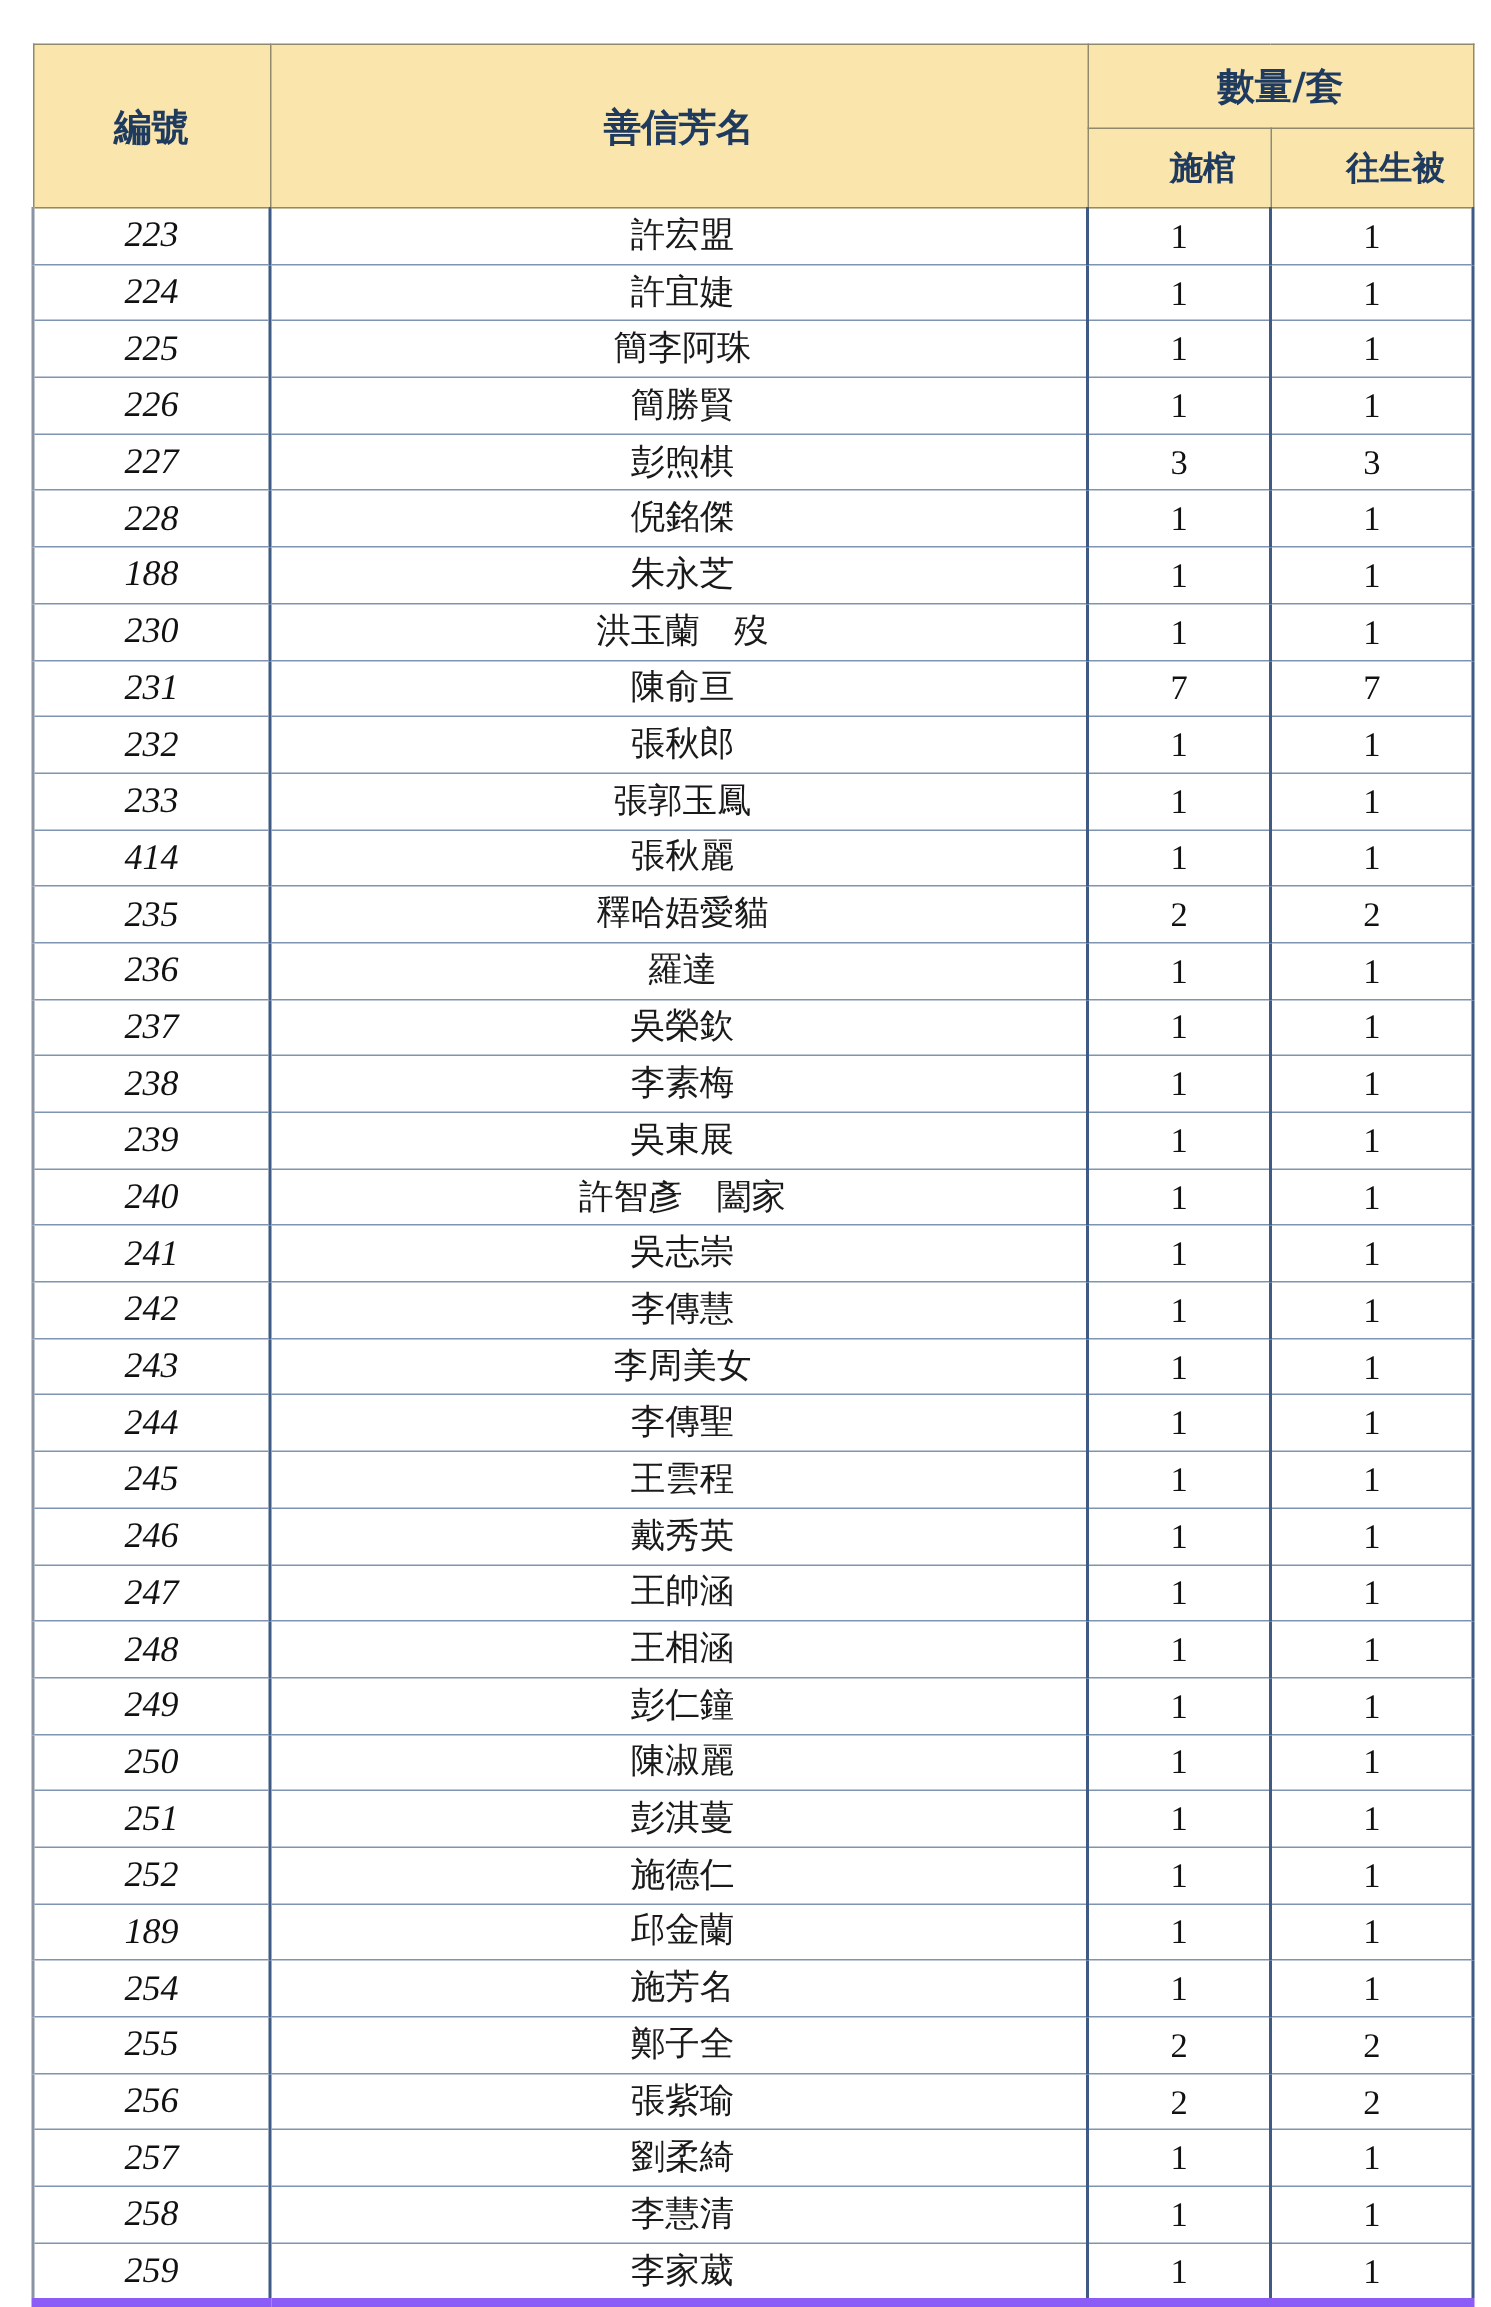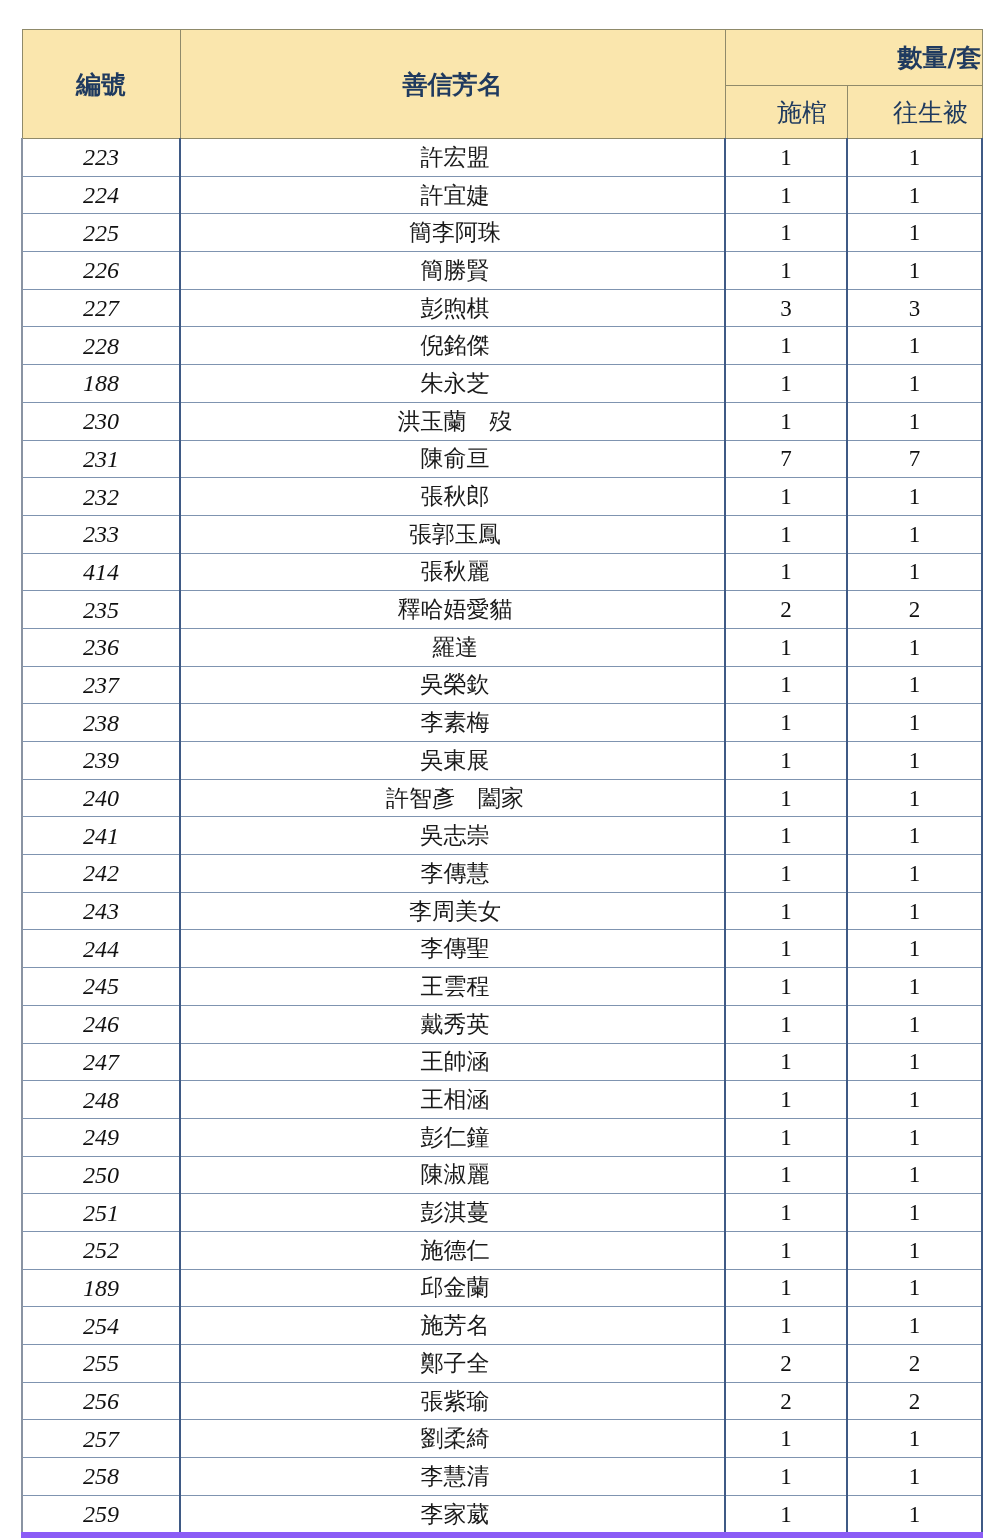--- a/index.html
+++ b/index.html
@@ -35,22 +35,22 @@
       border: 1.5px solid #8f8a6a;
       color: #1f3a5f;
       font-family: "DejaVu Sans", "Liberation Sans", sans-serif;
       font-weight: bold;
       font-size: 25px;
       text-align: center;
       vertical-align: middle;
       padding: 0;
     }
     thead tr.h1 th { height: 55px; }
-    thead tr.h2 th { height: 52px; font-weight: normal; font-size: 25px; color: #1f3a5f; padding-left: 32px; }
-    thead th.group { font-weight: bold; text-align: right; }
+    thead tr.h2 th { height: 52px; font-weight: bold; font-size: 22px; color: #1f3a5f; padding-left: 32px; }
+    thead th.group { font-weight: bold; }
     thead th.sub { font-weight: normal; }
 
     tbody td {
       height: 36.7px;
       border-top: 1.5px solid #7f94b0;
       border-bottom: 1.5px solid #7f94b0;
       border-left: 2px solid #3f5a85;
       border-right: 2px solid #3f5a85;
       padding: 0;
       vertical-align: middle;

